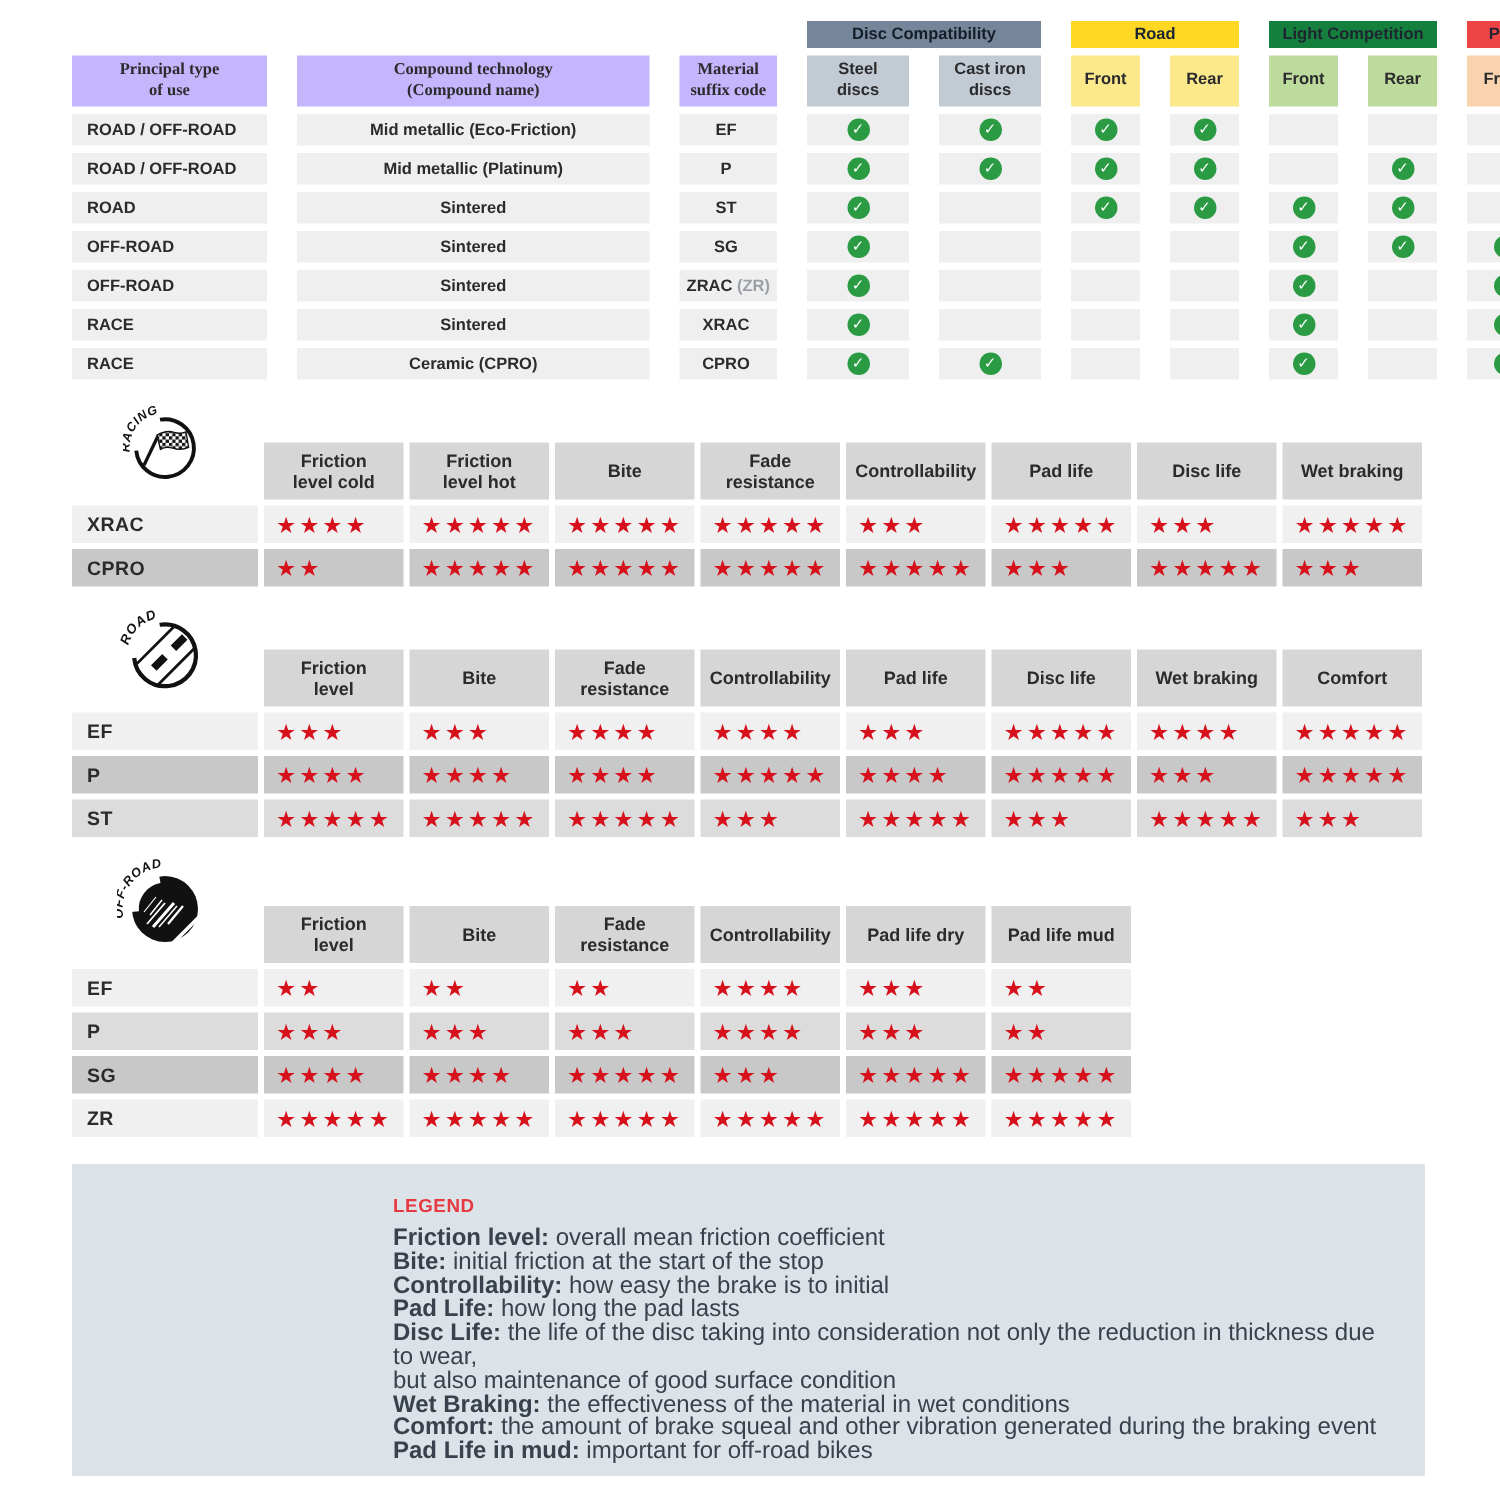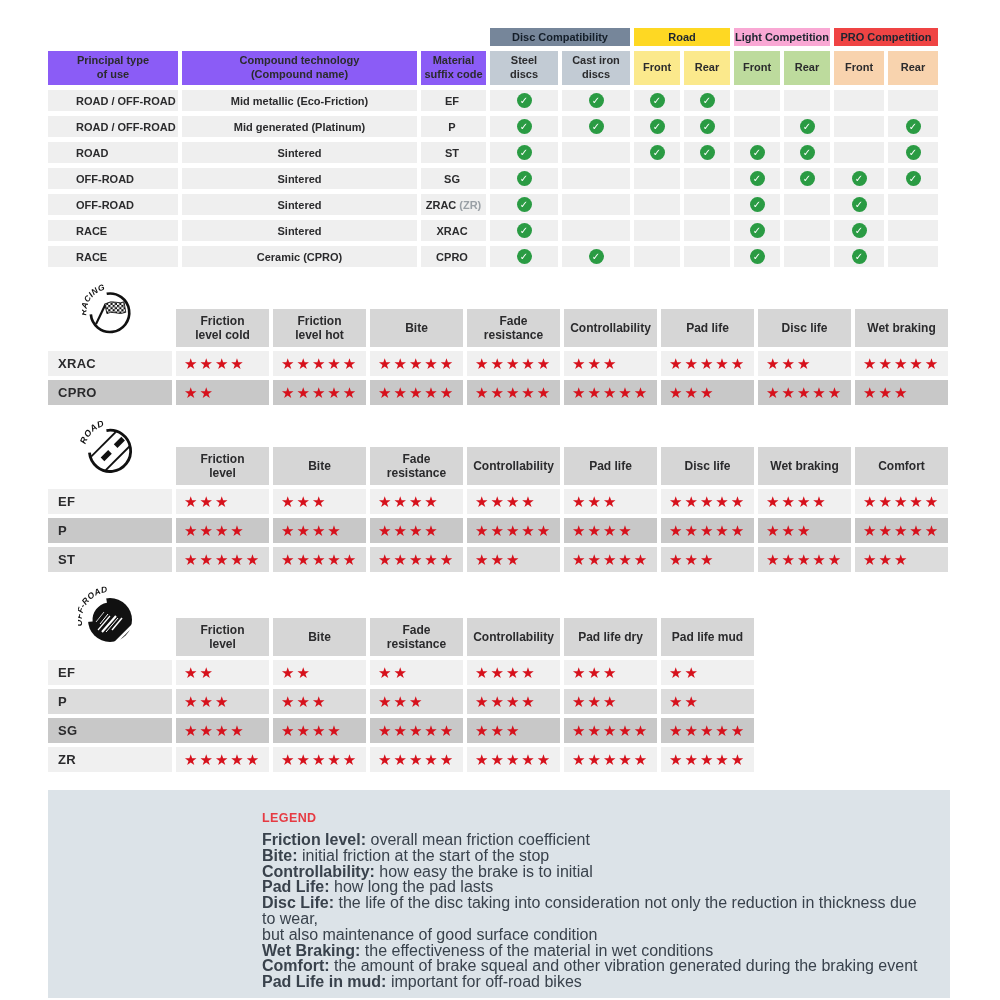--- a/index.html
+++ b/index.html
@@ -9,46 +9,45 @@
     font-family: "Liberation Sans", "DejaVu Sans", sans-serif;
     color: #2b2b2d;
   }
   .page { width: 1000px; height: 1000px; padding: 14px 50px 0 48px; }
 
   
   .compat-grid {
     display: grid;
     grid-template-columns: 130px 235px 65px 68px 68px 46px 46px 46px 46px 50px 50px;
     grid-template-rows: 18px 34px repeat(7, 21px);
-    gap: 5px 4px;
-    margin-top: 14px;
+    gap: 5px 20px;
   }
   .ghead {
     display: flex; align-items: center; justify-content: center;
     font-size: 11px; font-weight: 700; color: #1d2530;
   }
   .ghead.slate  { background: #76869a; color: #141e29; }
   .ghead.yellow { background: #fed823; }
-  .ghead.green  { background: #f9a8d4; }
+  .ghead.green  { background: #15803d; }
   .ghead.orange { background: #ef4444; }
   .hcell {
     display: flex; align-items: center; justify-content: center; text-align: center;
     font-size: 11px; font-weight: 700; line-height: 1.25; color: #2b2b2d;
   }
   .pre { white-space: pre-line; }
-  .hcell.gray         { background: #8b5cf6; }
+  .hcell.gray         { background: #c4b5fd; font-family: Liberation Serif, serif; }
   .hcell.slate-light  { background: #c2cbd4; }
   .hcell.yellow-light { background: #fbe98c; }
   .hcell.green-light  { background: #bddb9d; }
   .hcell.orange-light { background: #f8d3ae; }
   .cell {
     background: #efefef; display: flex; align-items: center;
     font-size: 11px; font-weight: 700;
   }
-  .cell.use  { padding-left: 28px; text-align: center; }
+  .cell.use  { padding-left: 10px; text-align: center; }
   .cell.tech, .cell.code, .cell.chk { justify-content: center; }
   .code-note { color: #9aa0a6; margin-left: 3px; font-weight: 700; }
   .checkmark {
     width: 15px; height: 15px; border-radius: 50%; background: #2a9b43;
     color: #fff; font-size: 10px; font-weight: 700;
     display: flex; align-items: center; justify-content: center;
     font-family: "DejaVu Sans", sans-serif;
   }
 
   
@@ -140,21 +139,21 @@
         </div>
       <div class="cell chk">
           <span class="checkmark">✓</span>
         </div>
       <div class="cell chk"></div>
       <div class="cell chk"></div>
       <div class="cell chk"></div>
       <div class="cell chk"></div>
 
       <div class="cell use">ROAD / OFF-ROAD</div>
-      <div class="cell tech">Mid generated (Platinum)</div>
+      <div class="cell tech">Mid metallic (Platinum)</div>
       <div class="cell code">
           <span>P</span>
           <span class="code-note"></span>
         </div>
       <div class="cell chk">
           <span class="checkmark">✓</span>
         </div>
       <div class="cell chk">
           <span class="checkmark">✓</span>
         </div>

